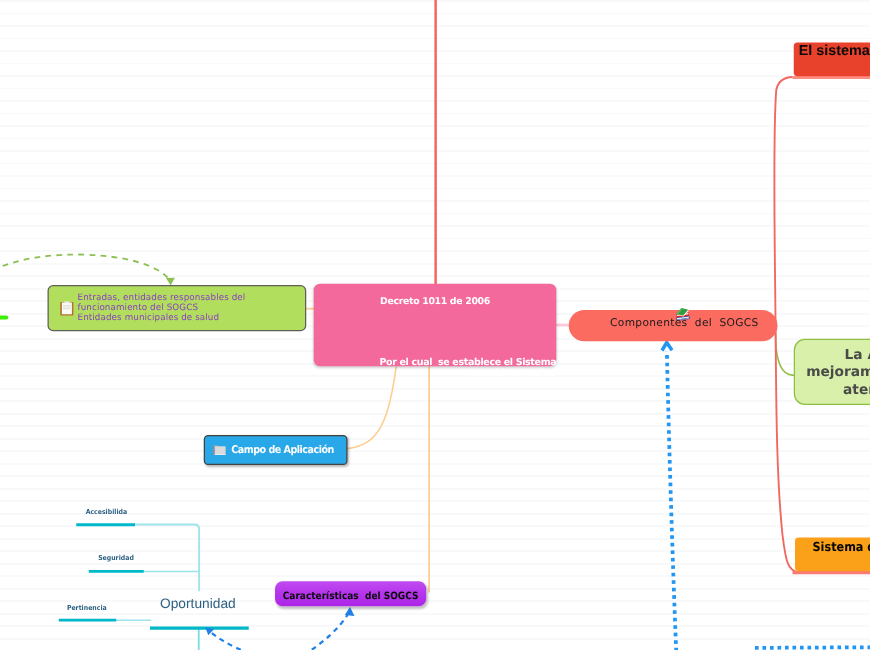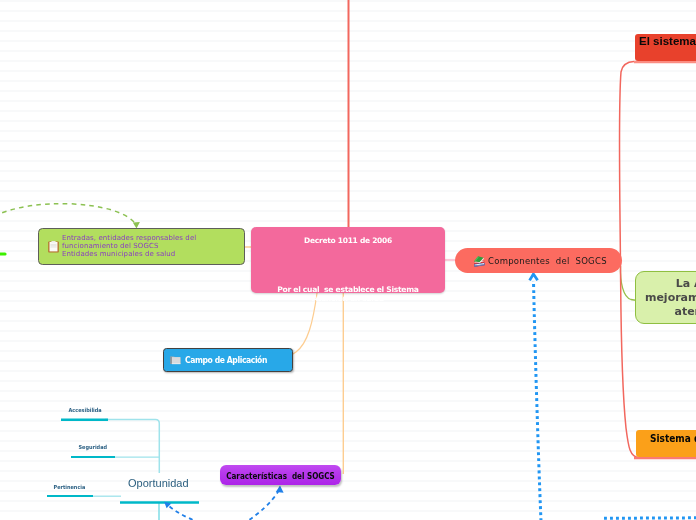--- a/index.html
+++ b/index.html
@@ -9,39 +9,39 @@
   #canvas{position:absolute;left:0;top:0;width:696px;height:520px;overflow:hidden;
     background-image:repeating-linear-gradient(to bottom, #ffffff 0px, #ffffff 0.3px, #f8f9fa 0.3px, #f8f9fa 1.6px, #ffffff 1.6px, #ffffff 10px);}
   svg.links{position:absolute;left:0;top:0;width:696px;height:520px;pointer-events:none;}
   .node{position:absolute;box-sizing:border-box;display:flex;align-items:center;}
 
   
   #central{left:251px;top:227px;width:194px;height:66px;background:#f3699c;border-radius:5px;
     flex-direction:column;justify-content:flex-start;padding-top:7px;
     box-shadow:0 1px 2px rgba(0,0,0,.18);gap:24px;}
   #central .t{color:#fff;font-weight:bold;font-size:7.5px;letter-spacing:-0.27px;margin-top:2px;}
-  #central .b{color:#fff;font-weight:bold;font-size:7.6px;line-height:8.7px;letter-spacing:-0.28px;text-align:center;
+  #central .b{color:#fff;font-weight:bold;font-size:7.6px;line-height:8.7px;letter-spacing:-0.28px;text-align:right;
     width:194px;margin-top:17px;white-space:nowrap;}
 
   
   #entradas{left:38px;top:228px;width:207px;height:37px;background:#b2de5e;border:1.8px solid #5e5e5a;
     border-radius:4.5px;padding:0 0 0 9px;align-items:flex-start;}
   #entradas .ico{width:11px;height:12px;flex:0 0 11px;margin-right:4px;margin-top:9px;}
   #entradas .tx{color:#8a3fc0;font-size:7px;letter-spacing:0.08px;margin-left:-1px;line-height:8.3px;white-space:nowrap;margin-top:4.5px;}
   #entradas .tx > span{display:block;}
   #laaudit .tx > span{display:block;}
 
   
   #componentes{left:455px;top:248px;width:167px;height:25px;background:#fc6b60;border-radius:13px;
-    justify-content:flex-start;padding-left:18px;}
+    justify-content:flex-start;padding-left:18px;flex-direction:column;}
   #componentes .ico{width:12px;height:12px;flex:0 0 12px;margin-right:3px;margin-top:-6px;}
   #componentes .tx{color:#1b1b1b;font-size:8.5px;letter-spacing:0.26px;white-space:nowrap;}
 
   
-  #campo{left:163px;top:348px;width:130px;height:24px;background:#28a8e8;border:1.6px solid #45413f;
+  #campo{left:163px;top:348px;width:115px;height:24px;background:#28a8e8;border:1.6px solid #45413f;
     border-radius:3.5px;justify-content:flex-start;padding-left:6px;box-shadow:1px 1px 2px rgba(0,0,0,.28);}
   #campo .ico{width:11px;height:10px;flex:0 0 11px;margin-right:4px;display:block;line-height:0;}
   #campo .tx{color:#fff;font-family:"DejaVu Sans Condensed","DejaVu Sans",sans-serif;font-size:8.5px;font-weight:bold;letter-spacing:-0.4px;white-space:nowrap;}
 
   
   #caract{left:220px;top:465px;width:121px;height:20px;
     background:linear-gradient(to bottom,#c04bf0 0%,#b636ec 45%,#ad25e8 100%);border-radius:6px;
     justify-content:center;box-shadow:1px 2px 2px rgba(0,0,0,.25);}
   #caract .tx{color:#0a0a0a;font-family:"DejaVu Sans Condensed","DejaVu Sans",sans-serif;font-size:8px;font-weight:bold;white-space:nowrap;margin-top:2px;}
 

